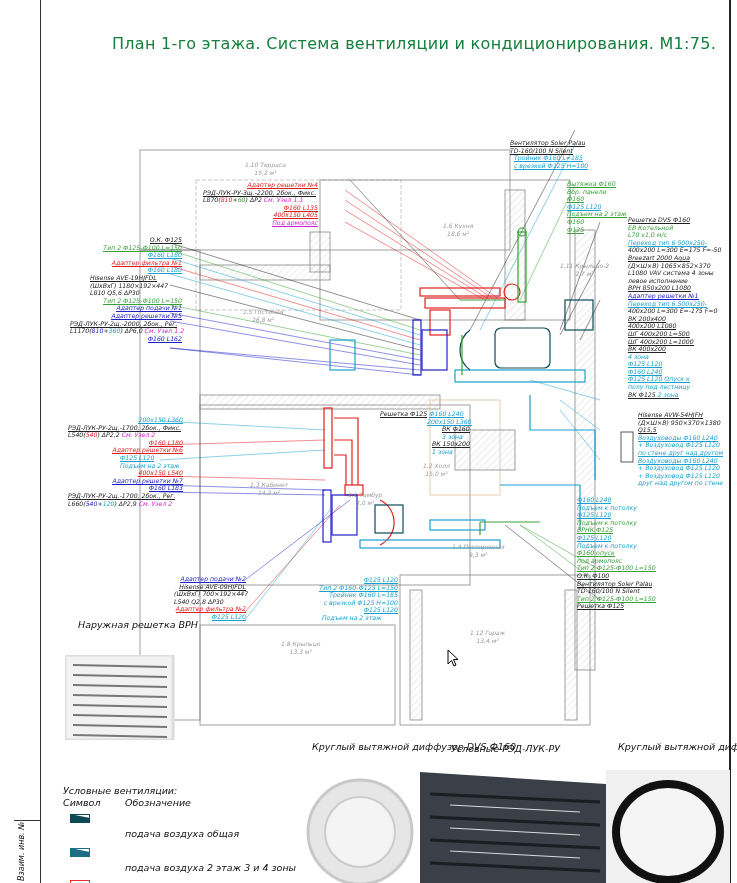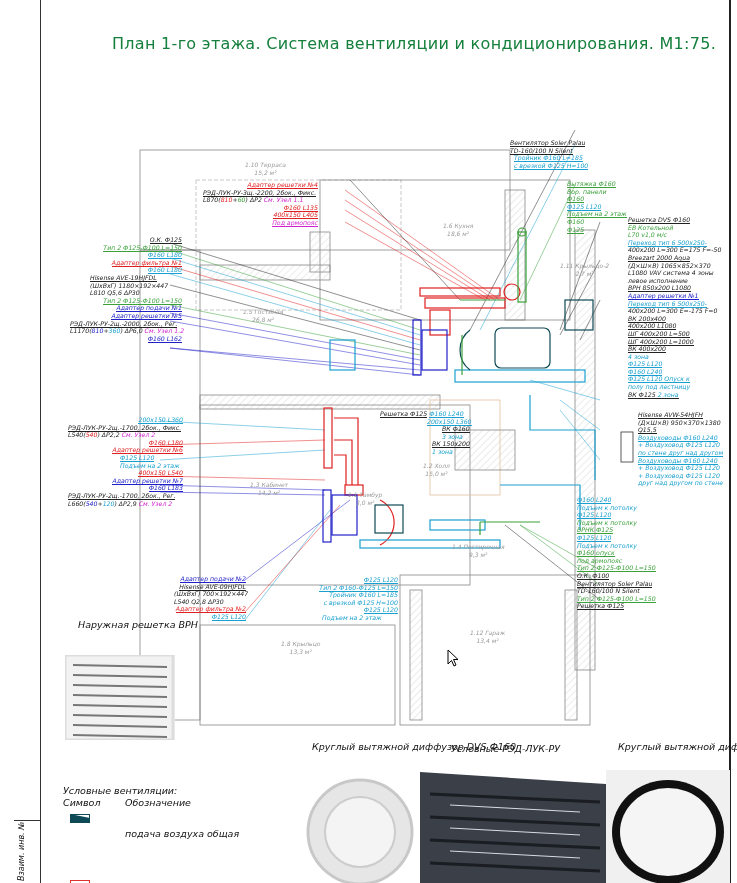--- a/index.html
+++ b/index.html
@@ -355,20 +355,27 @@
   <div class="legend-head" style="left:63px;">Символ</div>
   <div class="legend-head" style="left:125px;">Обозначение</div>
 
   <div class="legend-row" style="top:812px;">
     <svg class="sym">
         <polygon points="0,0 0,9 20,9 20,4" fill="#0e4a55"></polygon>
         <rect x="0.5" y="0.5" width="19" height="8" fill="none" stroke="#0e4a55"></rect>
       </svg>
     <span class="txt">подача воздуха общая</span>
   </div>
+  <div class="legend-row" style="top:846px;">
+    <svg class="sym">
+        <polygon points="0,0 0,9 20,9 20,4" fill="#1c6e86"></polygon>
+        <rect x="0.5" y="0.5" width="19" height="8" fill="none" stroke="#1c6e86"></rect>
+      </svg>
+    <span class="txt">подача воздуха 2 этаж 3 и 4 зоны</span>
+  </div>
   <div class="legend-row" style="top:878px;">
     <svg class="sym">
         <rect x="0.5" y="0.5" width="19" height="8" fill="none" stroke="#e03030"></rect>
       </svg>
     <span class="txt"></span>
   </div>
 
   <div class="stamp">
     <span>Взаим. инв. №</span>
   </div>

